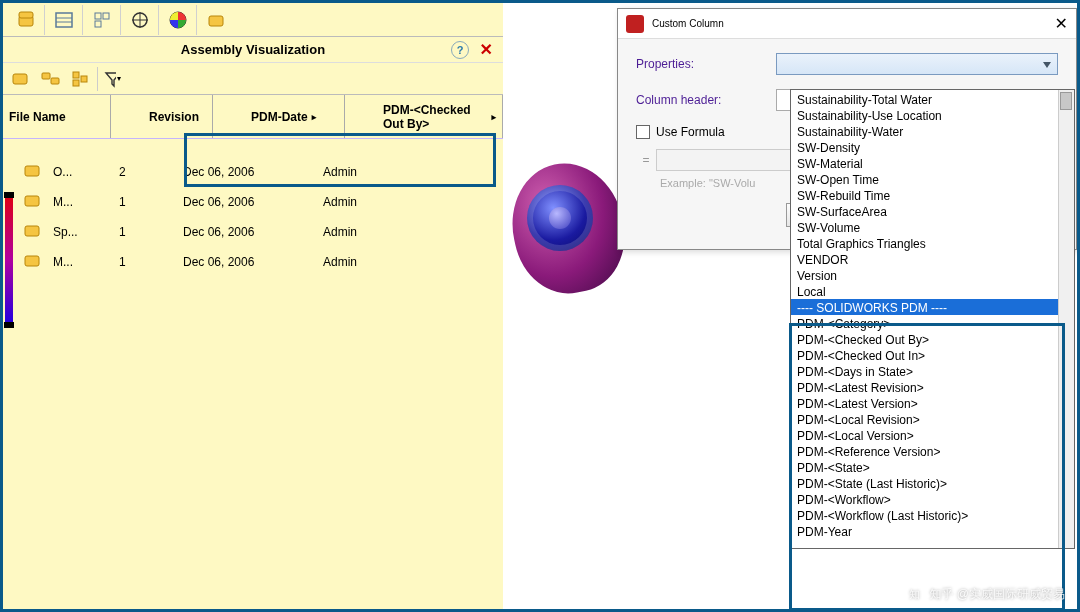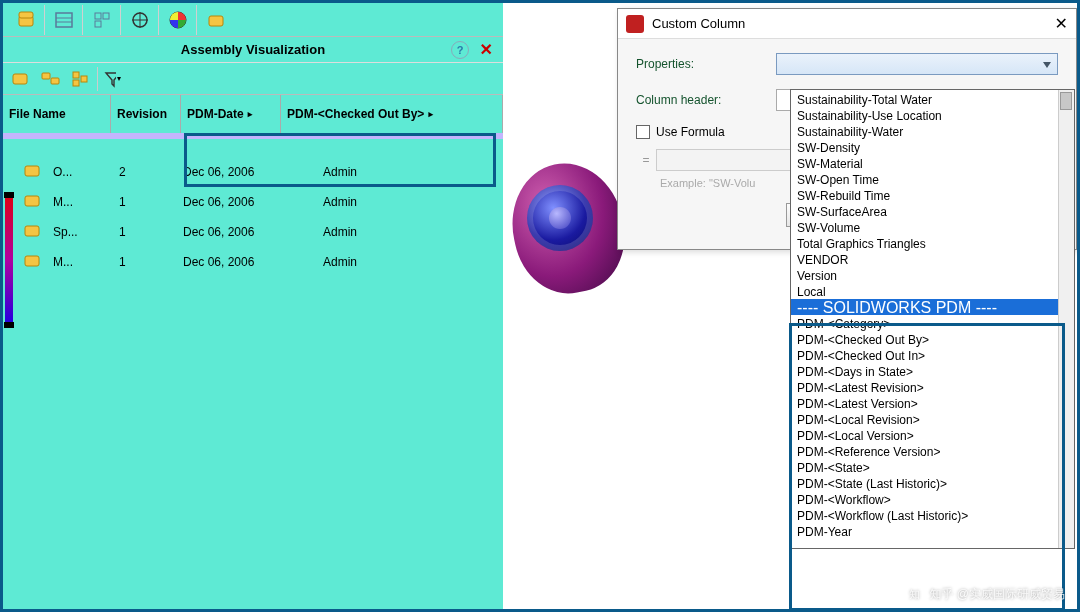--- a/index.html
+++ b/index.html
@@ -1,31 +1,31 @@
 <!DOCTYPE html>
 <html><head>
 <meta charset="utf-8">
 <style>
   * { box-sizing: border-box; margin: 0; padding: 0; font-family: "Segoe UI", Tahoma, sans-serif; font-size: 12px; }
   body { width: 1080px; height: 612px; background: #fff; border: 3px solid #0a5a8a; position: relative; overflow: hidden; }
   
   
-  .left-panel { position: absolute; left: 0; top: 0; width: 500px; height: 606px; background: #5eead4; }
+  .left-panel { position: absolute; left: 0; top: 0; width: 500px; height: 606px; background: #fef9c3; }
   .toolbar1 { display: flex; height: 34px; border-bottom: 1px solid #bbb; padding: 2px 4px; }
   .tool-btn { width: 38px; height: 30px; display: flex; align-items: center; justify-content: center; border-right: 1px solid #d0d0d0; cursor: pointer; }
   .tool-btn:last-child { border-right: none; }
   .panel-title-row { display: flex; align-items: center; justify-content: center; height: 26px; position: relative; border-bottom: 1px solid #ddd; }
   .panel-title { font-weight: bold; font-size: 13px; }
   .help-btn { position: absolute; right: 34px; width: 18px; height: 18px; border: 1px solid #8ab; border-radius: 50%; color: #2a7aaa; display: flex; align-items: center; justify-content: center; cursor: pointer; font-weight: bold; font-size: 11px; }
   .close-btn { position: absolute; right: 10px; color: #c00; font-weight: bold; font-size: 16px; cursor: pointer; }
   .toolbar2 { display: flex; height: 32px; border-bottom: 1px solid #bbb; padding: 2px 4px; align-items: center; }
   .small-btn { width: 28px; height: 26px; display: flex; align-items: center; justify-content: center; margin-right: 2px; cursor: pointer; }
   .filter { width: 24px; height: 24px; display: flex; align-items: center; justify-content: center; cursor: pointer; border-left: 1px solid #ccc; padding-left: 6px; }
   
-  .table-header { display: flex; height: 44px; border-bottom: 6px solid #c4b5fd; }
+  .table-header { display: flex; height: 44px; border-bottom: 1px solid #c4b5fd; gap: 32px; }
   .th { display: flex; align-items: center; padding: 0 6px; border-right: 1px solid #aaa; font-size: 12px; font-weight: bold; }
   .th-file { width: 108px; }
   .th-qty { width: 70px; }
   .th-date { width: 100px; position: relative; }
   .th-cob { flex: 1; }
   .highlight-box { position: absolute; border: 3px solid #0a5a8a; pointer-events: none; }
   .hl-cols { left: 181px; top: 130px; width: 312px; height: 54px; }
   
   .tree-rows { padding-top: 18px; }
   .tree-row { display: flex; align-items: center; height: 30px; padding-left: 20px; }
@@ -43,43 +43,43 @@
   
   .model-area { position: absolute; left: 500px; top: 150px; width: 140px; height: 160px; }
   .speaker-body { width: 110px; height: 130px; border-radius: 60% 60% 55% 55%; background: radial-gradient(ellipse at 35% 30%, #d060b0 0%, #8a1a7a 55%, #3a0840 100%); position: absolute; top: 10px; left: 10px; transform: rotate(-12deg); }
   .speaker-cone { width: 66px; height: 66px; border-radius: 50%; background: radial-gradient(circle at 40% 35%, #8090ff 0%, #1a1aa0 55%, #060660 100%); position: absolute; top: 32px; left: 24px; box-shadow: 0 0 0 6px rgba(255,255,255,0.15) inset; }
   .speaker-center { width: 22px; height: 22px; border-radius: 50%; background: radial-gradient(circle at 35% 30%, #b8b8ff 0%, #4040c0 100%); position: absolute; top: 54px; left: 46px; }
   
   
   .dialog { position: absolute; left: 614px; top: 5px; width: 460px; background: #fff; border: 1px solid #888; box-shadow: 2px 2px 6px rgba(0,0,0,0.15); }
   .dlg-title { display: flex; align-items: center; height: 30px; padding: 0 8px; border-bottom: 1px solid #ddd; }
   .dlg-icon { width: 18px; height: 18px; background: #c02020; border-radius: 3px; margin-right: 8px; }
-  .dlg-title-text { flex: 1; font-size: 13px; }
+  .dlg-title-text { flex: 1; font-size: 10px; }
   .dlg-close { font-size: 16px; cursor: pointer; font-family: Arial; }
   .dlg-body { padding: 14px 18px 22px 18px; background: #f6f6f6; position: relative; }
   .dlg-row { display: flex; align-items: center; margin-bottom: 14px; }
-  .dlg-label { width: 140px; color: #14532d; }
+  .dlg-label { width: 140px; color: #4c1d95; }
   .combo { flex: 1; height: 22px; border: 1px solid #7a9ac0; background: linear-gradient(#eaf2fb,#d6e6f7); position: relative; }
   .combo::after { content: ""; position: absolute; right: 6px; top: 8px; border-left: 4px solid transparent; border-right: 4px solid transparent; border-top: 6px solid #456; }
   .text-input { flex: 1; height: 22px; border: 1px solid #aaa; background: #fff; padding: 0 4px; }
   .checkbox-wrap { display: flex; align-items: center; margin-bottom: 10px; margin-left: 0; }
   .checkbox { width: 14px; height: 14px; border: 1px solid #666; margin-right: 6px; background: #fff; }
   .eq-row { display: flex; align-items: center; margin-bottom: 6px; color: #999; }
   .eq-sign { width: 20px; text-align: center; }
   .eq-input { flex: 1; height: 22px; border: 1px solid #ccc; background: #f3f3f3; }
   .example { color: #aaa; font-style: normal; margin: 4px 0 14px 24px; font-size: 11px; }
   .ok-btn { width: 70px; height: 24px; border: 1px solid #999; background: linear-gradient(#fdfdfd,#e6e6e6); margin-left: 150px; cursor: pointer; }
   
   
   .dropdown { position: absolute; left: 787px; top: 86px; width: 285px; height: 460px; background: #fff; border: 1px solid #666; overflow: hidden; z-index: 50; }
   .dd-scroll { position: absolute; right: 0; top: 0; width: 16px; height: 100%; background: #f0f0f0; border-left: 1px solid #ccc; }
   .dd-thumb { position: absolute; right: 2px; top: 2px; width: 12px; height: 18px; background: #c8c8c8; border: 1px solid #999; }
   .dd-list { padding: 1px 0; }
   .dd-item { padding: 1px 6px; height: 16px; line-height: 16px; white-space: nowrap; overflow: hidden; font-size: 12px; cursor: pointer; }
-  .dd-sep { background: #1a6ed8; color: #fff; font-size: 16px; padding: 1px 6px; height: 16px; line-height: 16px; }
+  .dd-sep { background: #1a6ed8; color: #fff; font-size: 12px; padding: 1px 6px; height: 16px; line-height: 16px; }
   .hl-pdm { left: 786px; top: 320px; width: 276px; height: 288px; z-index: 60; }
   
   
   .watermark { position: absolute; right: 12px; bottom: 6px; color: rgba(255,255,255,0.85); font-size: 16px; z-index: 200; text-shadow: 0 0 3px rgba(0,0,0,0.4); font-weight: 500; display: flex; align-items: center; }
   .wm-icon { width: 18px; height: 18px; border: 2px solid rgba(255,255,255,0.85); border-radius: 4px; margin-right: 6px; display: inline-flex; align-items: center; justify-content: center; font-size: 11px; }
   
   
   svg { display: block; }
 </style>
 </head>

